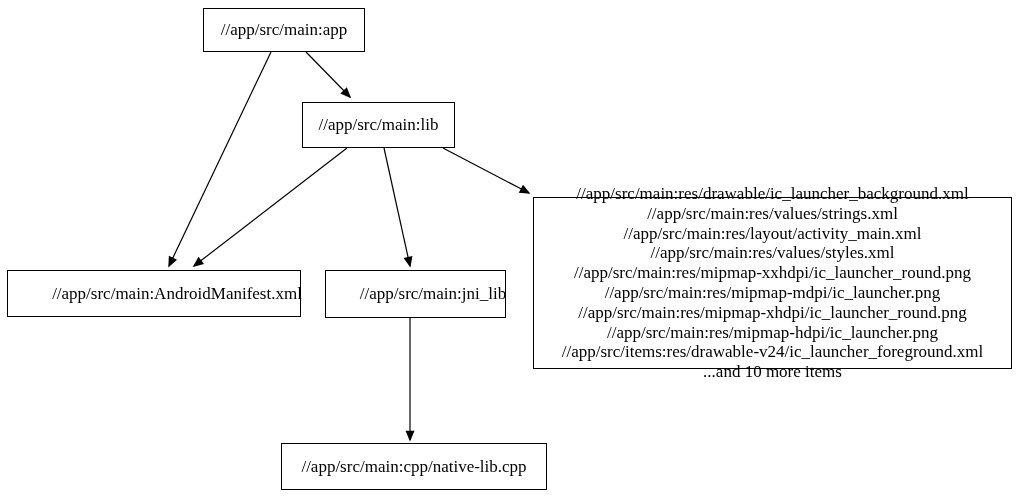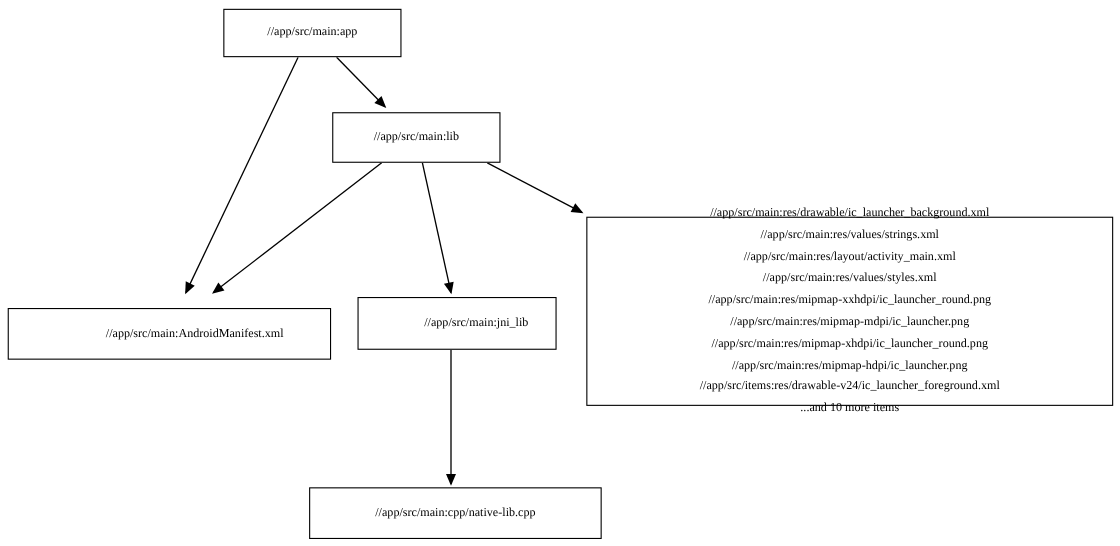--- a/index.html
+++ b/index.html
@@ -31,27 +31,27 @@
   .node {
     position: absolute;
     box-sizing: border-box;
     background: #ffffff;
     border: 1px solid #000000;
     display: flex;
     flex-direction: column;
     align-items: center;
     justify-content: center;
     text-align: center;
-    font-size: 11px;
+    font-size: 17px;
     line-height: 19.8px;
     white-space: nowrap;
   }
   .node-app      { left: 203px; top:   8px; width: 162px; height: 44px; }
   .node-lib      { left: 302px; top: 102px; width: 153px; height: 46px; }
-  .node-manifest { left:   7px; top: 280px; width: 294px; height: 47px; padding-left: 46px; }
+  .node-manifest { left:   7px; top: 270px; width: 294px; height: 47px; padding-left: 46px; }
   .node-jnilib   { left: 325px; top: 270px; width: 181px; height: 48px; padding-left: 35px; }
   .node-res      { left: 533px; top: 197px; width: 479px; height: 172px; }
   .node-native   { left: 281px; top: 443px; width: 266px; height: 47px; }
   .res-line {
     display: block;
   }
 </style>
 </head>
 <body>
 

